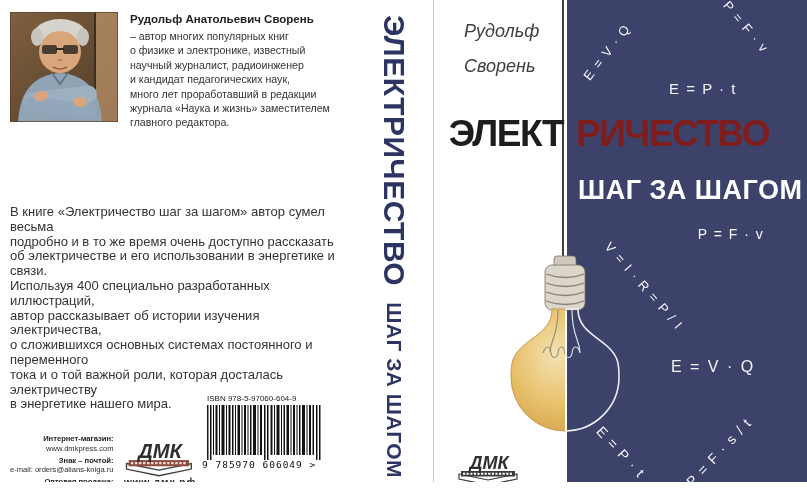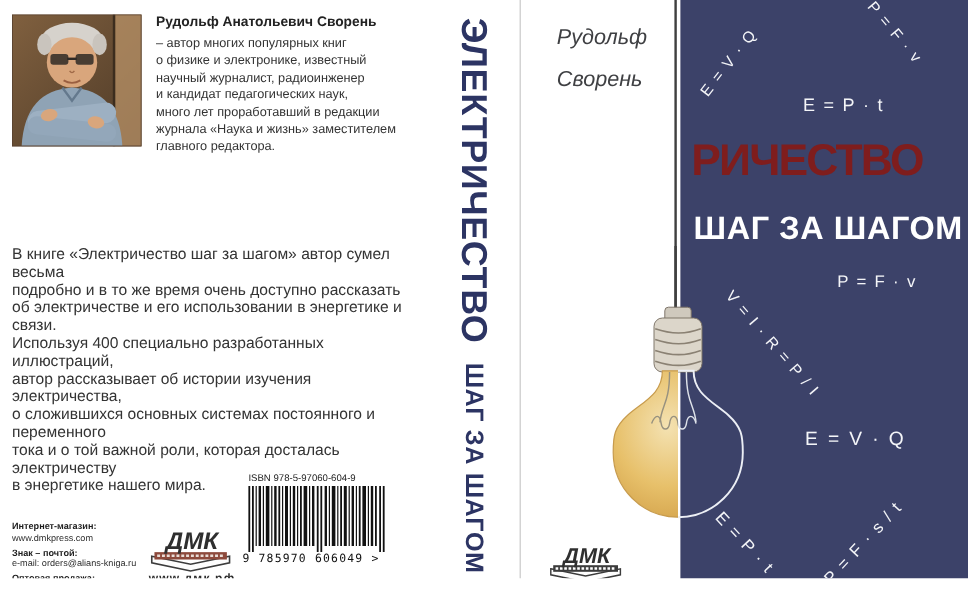--- a/index.html
+++ b/index.html
@@ -8,21 +8,21 @@
     font-family:"Liberation Sans","DejaVu Sans",sans-serif;
   }
   .abs{position:absolute;}
 
   
   .bio-title{left:130px;top:13px;font-size:11.5px;font-weight:700;color:#222;white-space:nowrap;}
   .bio-text{left:130px;top:29px;width:230px;font-size:10.6px;line-height:14.4px;color:#333;white-space:pre-line;}
   .para-awards{left:8px;top:129px;width:340px;font-size:10.8px;line-height:14.8px;color:#333;white-space:pre-line;}
   .para-annot{left:10px;top:205px;width:340px;font-size:13px;line-height:14.8px;color:#333;white-space:pre-line;}
   .contacts{left:10px;top:434px;font-size:7.6px;line-height:9.6px;color:#2d2d2d;}
-  .contacts .grp{margin-bottom:2.5px;}
+  .contacts .grp{margin-bottom:2.5px;text-align:right;}
   .contacts b{font-weight:700;color:#1d1d1d;}
   .contacts .val{white-space:pre-line;}
   .logo-site{left:124px;top:477px;font-size:10px;font-weight:700;letter-spacing:1px;color:#2b2b2b;}
 
   
   .fold-line{left:433px;top:0;width:1px;height:493px;background:#c9c9c9;}
   .spine-rot{
     left:434px;top:0;width:493px;height:79px;
     transform:rotate(90deg);transform-origin:0 0;
     display:flex;align-items:center;justify-content:center;gap:16px;white-space:nowrap;
@@ -181,20 +181,21 @@
   </div>
 
   <div class="abs blue-panel"></div>
   <div class="abs lamp-cord"></div>
 
   <div class="abs cover-author">
     <div>Рудольф</div>
     <div>Сворень</div>
   </div>
 
+  <div class="abs title-left">ЭЛЕКТ</div>
   <div class="abs title-right">РИЧЕСТВО</div>
   <div class="abs cover-subtitle">ШАГ ЗА ШАГОМ</div>
 
   <span class="formula f1">E = V · Q</span>
   <span class="formula f2">P = F · v</span>
   <span class="formula f3">E = P · t</span>
   <span class="formula f4">P = F · v</span>
   <span class="formula f5">V = I · R = P / I</span>
   <span class="formula f6">E = V · Q</span>
   <span class="formula f7">E = P · t</span>

